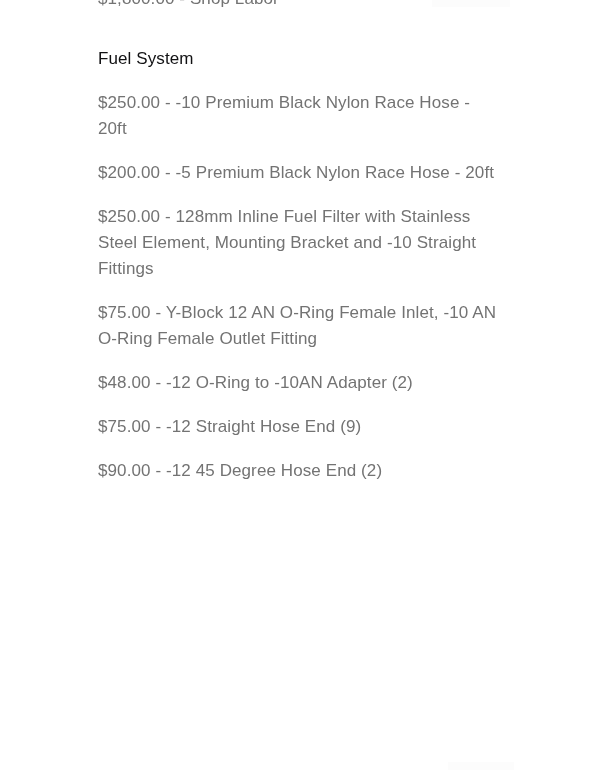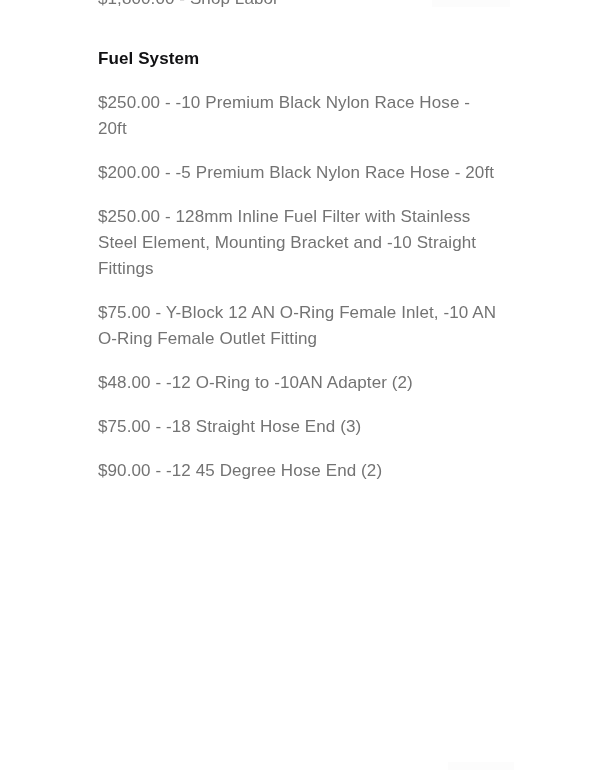--- a/index.html
+++ b/index.html
@@ -47,21 +47,21 @@
     font-weight: 400;
     color: #737373;
     margin: 0 0 18px 0;
     word-wrap: break-word;
   }
 
   .heading {
     font-size: 17px;
     line-height: 26px;
     letter-spacing: 0.1px;
-    font-weight: 700;
+    font-weight: 400;
     color: #111113;
     margin: 0 0 18px 0;
   }
 
   
   .section-gap {
     margin-top: 34px;
   }
 
   
@@ -103,21 +103,21 @@
     <p class="para block">$250.00 - 128mm Inline Fuel Filter with Stainless Steel Element, Mounting Bracket and -10 Straight Fittings</p>
 
 
 
 
     <p class="para block">$75.00 - Y-Block 12 AN O-Ring Female Inlet, -10 AN O-Ring Female Outlet Fitting</p>
 
     <p class="para block">$48.00 - -12 O-Ring to -10AN Adapter (2)</p>
 
 
-    <p class="para block">$75.00 - -18 Straight Hose End (3)</p>
+    <p class="para block">$75.00 - -12 Straight Hose End (9)</p>
 
     <p class="para block">$90.00 - -12 45 Degree Hose End (2)</p>
 
   </div>
 
   <div class="edge-artifact bottom-right"></div>
 
 </div>
 
 </body></html>

